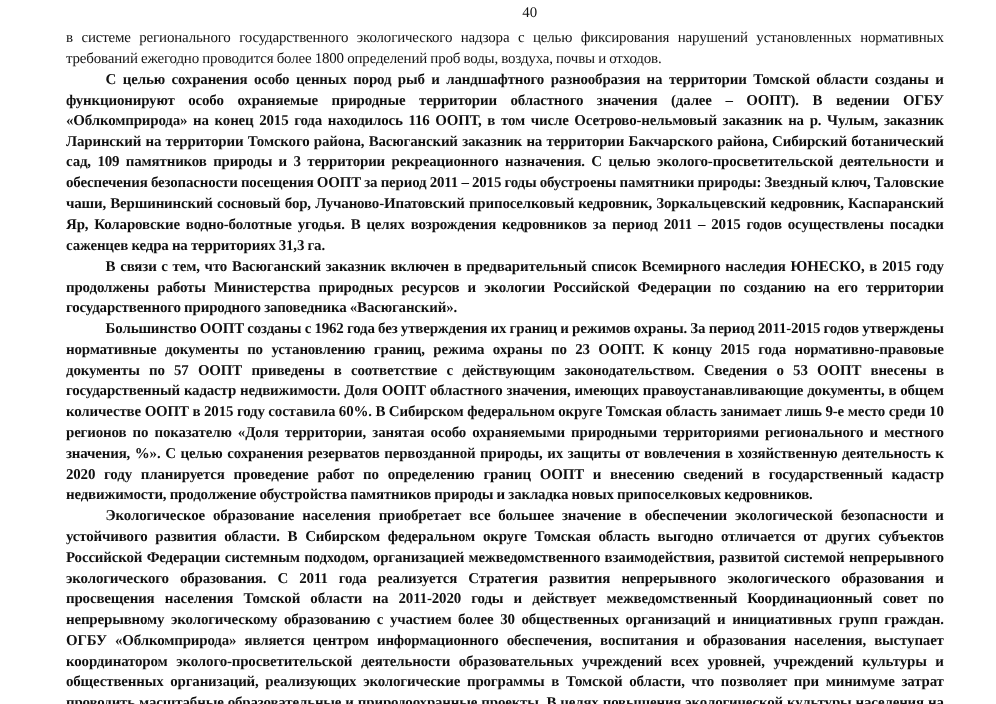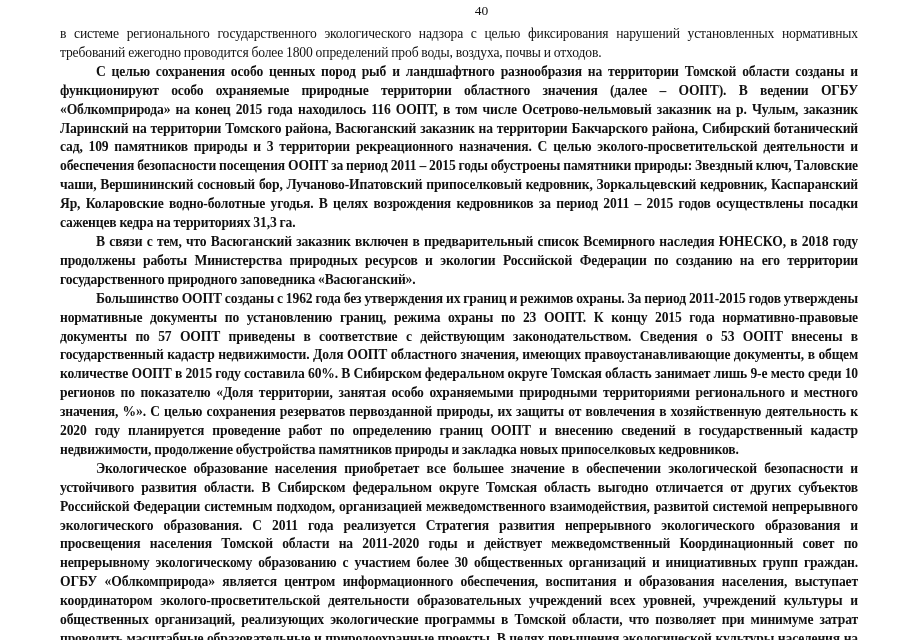--- a/index.html
+++ b/index.html
@@ -54,17 +54,17 @@
   </style>
 </head>
 <body>
 
 <div class="page">
   <div class="page-number">40</div>
 
   <div class="body-text">
     <p>в системе регионального государственного экологического надзора с целью фиксирования нарушений установленных нормативных требований ежегодно проводится более 1800 определений проб воды, воздуха, почвы и отходов.</p>
     <p class="indent">С целью сохранения особо ценных пород рыб и ландшафтного разнообразия на территории Томской области созданы и функционируют особо охраняемые природные территории областного значения (далее – ООПТ). В ведении ОГБУ «Облкомприрода» на конец 2015 года находилось 116 ООПТ, в том числе Осетрово-нельмовый заказник на р. Чулым, заказник Ларинский на территории Томского района, Васюганский заказник на территории Бакчарского района, Сибирский ботанический сад, 109 памятников природы и 3 территории рекреационного назначения. С целью эколого-просветительской деятельности и обеспечения безопасности посещения ООПТ за период 2011 – 2015 годы обустроены памятники природы: Звездный ключ, Таловские чаши, Вершининский сосновый бор, Лучаново-Ипатовский припоселковый кедровник, Зоркальцевский кедровник, Каспаранский Яр, Коларовские водно-болотные угодья. В целях возрождения кедровников за период 2011 – 2015 годов осуществлены посадки саженцев кедра на территориях 31,3 га.</p>
-    <p class="indent">В связи с тем, что Васюганский заказник включен в предварительный список Всемирного наследия ЮНЕСКО, в 2018 году продолжены работы Министерства природных ресурсов и экологии Российской Федерации по созданию на его территории государственного природного заповедника «Васюганский».</p>
+    <p class="indent">В связи с тем, что Васюганский заказник включен в предварительный список Всемирного наследия ЮНЕСКО, в 2015 году продолжены работы Министерства природных ресурсов и экологии Российской Федерации по созданию на его территории государственного природного заповедника «Васюганский».</p>
     <p class="indent">Большинство ООПТ созданы с 1962 года без утверждения их границ и режимов охраны. За период 2011-2015 годов утверждены нормативные документы по установлению границ, режима охраны по 23 ООПТ. К концу 2015 года нормативно-правовые документы по 57 ООПТ приведены в соответствие с действующим законодательством. Сведения о 53 ООПТ внесены в государственный кадастр недвижимости. Доля ООПТ областного значения, имеющих правоустанавливающие документы, в общем количестве ООПТ в 2015 году составила 60%. В Сибирском федеральном округе Томская область занимает лишь 9-е место среди 10 регионов по показателю «Доля территории, занятая особо охраняемыми природными территориями регионального и местного значения, %». С целью сохранения резерватов первозданной природы, их защиты от вовлечения в хозяйственную деятельность к 2020 году планируется проведение работ по определению границ ООПТ и внесению сведений в государственный кадастр недвижимости, продолжение обустройства памятников природы и закладка новых припоселковых кедровников.</p>
     <p class="indent">Экологическое образование населения приобретает все большее значение в обеспечении экологической безопасности и устойчивого развития области. В Сибирском федеральном округе Томская область выгодно отличается от других субъектов Российской Федерации системным подходом, организацией межведомственного взаимодействия, развитой системой непрерывного экологического образования. С 2011 года реализуется Стратегия развития непрерывного экологического образования и просвещения населения Томской области на 2011-2020 годы и действует межведомственный Координационный совет по непрерывному экологическому образованию с участием более 30 общественных организаций и инициативных групп граждан. ОГБУ «Облкомприрода» является центром информационного обеспечения, воспитания и образования населения, выступает координатором эколого-просветительской деятельности образовательных учреждений всех уровней, учреждений культуры и общественных организаций, реализующих экологические программы в Томской области, что позволяет при минимуме затрат проводить масштабные образовательные и природоохранные проекты. В целях повышения экологической культуры населения на территории региона с 2008 года формируется трехуровневая система центров экологического образования и воспитания на базе</p>
   </div>
 </div>
 
 </body></html>

